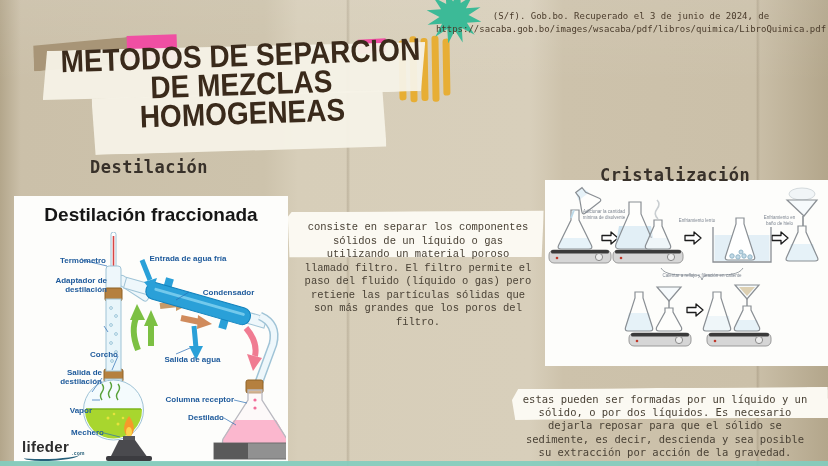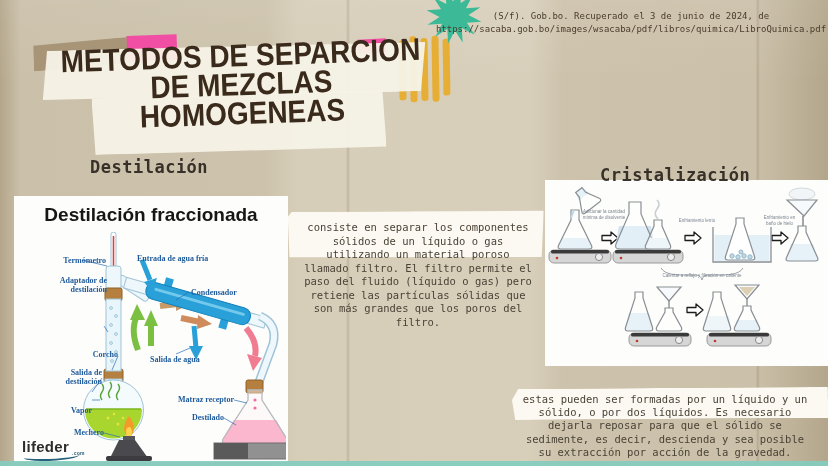--- a/index.html
+++ b/index.html
@@ -42,36 +42,36 @@
   
   .sec-heading{font-weight:bold;font-size:17px;letter-spacing:.5px;color:#38312a;z-index:3;}
   .h-dest{left:90px;top:157px;}
   .h-cryst{left:600px;top:157px;margin-top:8px;}
   
   .card{background:#fdfdfb;z-index:2;}
   .card-dest{left:14px;top:196px;width:274px;height:266px;}
   .card-cryst{left:545px;top:180px;width:283px;height:186px;}
   .card-dest-title{left:0;top:8px;width:274px;text-align:center;
     font-family:"Liberation Sans",sans-serif;font-weight:bold;font-size:19px;color:#161616;}
-  .dlabel{font-family:Liberation Serif, serif;font-weight:bold;font-size:8px;
+  .dlabel{font-family:Liberation Sans, sans-serif;font-weight:bold;font-size:8px;
     line-height:1.18;color:#1e5a9b;z-index:3;}
-  .r{text-align:right;} .l{text-align:left;}
+  .r{text-align:right;} .l{text-align:center;}
   .lifeder{left:8px;top:242px;font-family:"Liberation Sans",sans-serif;font-weight:800;
     font-size:15px;color:#2d2d2d;letter-spacing:.3px;}
   .lifeder .swoosh{position:absolute;left:2px;top:13px;width:56px;height:8px;
     border-bottom:2px solid #27607a;border-radius:0 0 90% 40%;}
   .lifeder .tld{position:absolute;left:50px;top:12px;font-size:5px;color:#27607a;}
   
   .band{background:#fbf9f2;z-index:1;}
   .band-filt{left:288px;top:211px;width:256px;height:47px;transform:rotate(-.5deg);
     clip-path:polygon(0 10%,1.5% 0,100% 2%,99% 100%,.5% 96%);}
   .band-cryst{left:512px;top:388px;width:316px;height:31px;transform:rotate(-.4deg);
     clip-path:polygon(0 35%,2% 0,100% 0,100% 100%,1% 100%);}
   .bodytext{font-size:10.5px;line-height:13.5px;color:#4a4236;text-align:center;z-index:2;}
-  .t-filt{left:296px;top:221px;width:244px;}
+  .t-filt{left:296px;top:221px;width:244px;font-family:Liberation Mono, monospace;}
   .t-cryst{left:513px;top:393px;width:304px;line-height:13.2px;text-align:center;}
   
   .clabel{font-family:"Liberation Sans",sans-serif;font-size:4.5px;line-height:1.25;
     color:#7d8590;text-align:center;z-index:3;}
   .teal-strip{left:0;top:461px;width:828px;height:5px;background:#82cdbf;opacity:.9;z-index:6;}
   svg{position:absolute;}
 </style>
 </head>
 <body>
 
@@ -211,21 +211,21 @@
     <div class="abs dlabel r pre" style="left:26px;top:60px;width:66px">Termómetro</div>
     <div class="abs dlabel l pre" style="left:123px;top:58px;width:102px">Entrada de agua fría</div>
     <div class="abs dlabel r pre" style="left:13px;top:80px;width:80px">Adaptador de
 destilación</div>
     <div class="abs dlabel l pre" style="left:177px;top:92px;width:75px">Condensador</div>
     <div class="abs dlabel r pre" style="left:60px;top:154px;width:44px">Corcho</div>
     <div class="abs dlabel l pre" style="left:136px;top:159px;width:85px">Salida de agua</div>
     <div class="abs dlabel r pre" style="left:18px;top:172px;width:70px">Salida de
 destilación</div>
     <div class="abs dlabel r pre" style="left:38px;top:210px;width:40px">Vapor</div>
-    <div class="abs dlabel r pre" style="left:142px;top:199px;width:78px">Matraz receptor</div>
+    <div class="abs dlabel r pre" style="left:142px;top:199px;width:78px">Columna receptor</div>
     <div class="abs dlabel r pre" style="left:154px;top:217px;width:56px">Destilado</div>
     <div class="abs dlabel r pre" style="left:46px;top:232px;width:44px">Mechero</div>
 
     <div class="abs lifeder">
       <span>lifeder</span>
       <span class="swoosh"></span>
       <span class="tld">.com</span>
     </div>
   </div>
 

